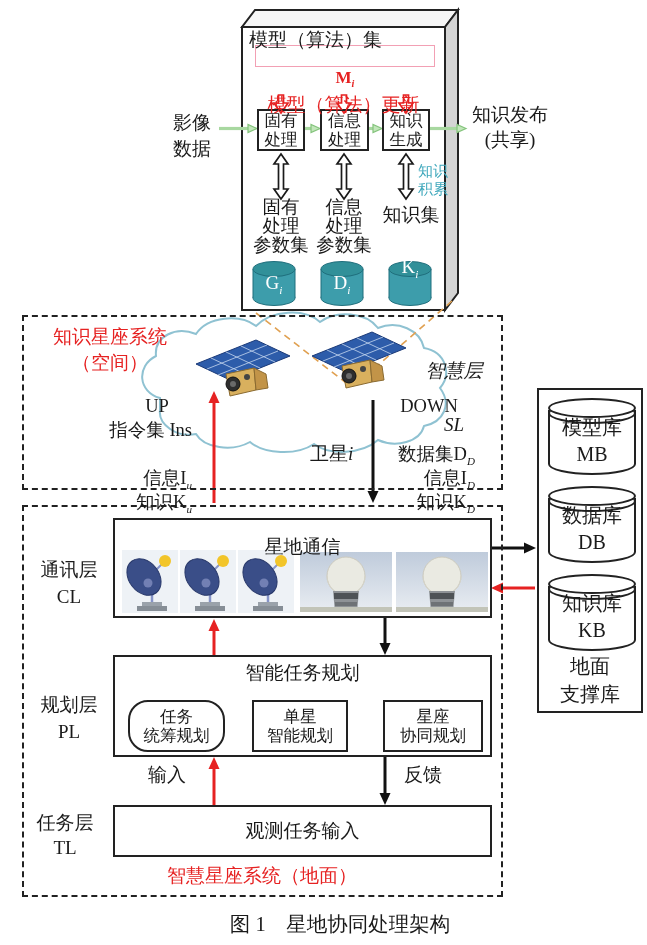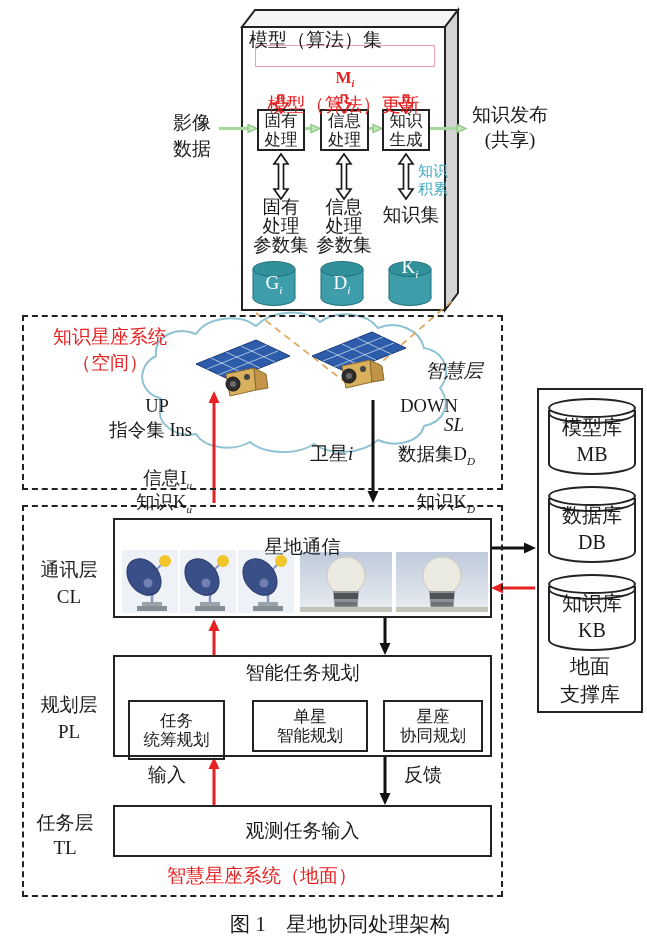--- a/index.html
+++ b/index.html
@@ -244,25 +244,25 @@
   <div class="box flexc" style="left:382px;top:109px;width:48px;height:42px;">
     <span class="f17" style="white-space:pre-line;">知识
 生成</span>
   </div>
 
   <div class="box dashed" style="left:22px;top:315px;width:481px;height:175px;"></div>
   <div class="box dashed" style="left:22px;top:505px;width:481px;height:392px;"></div>
 
   <div class="box" style="left:113px;top:518px;width:379px;height:100px;"></div>
   <div class="box" style="left:113px;top:655px;width:379px;height:102px;"></div>
-  <div class="box flexc" style="left:128px;top:700px;width:97px;height:60px;">
+  <div class="box flexc" style="left:128px;top:700px;width:97px;height:52px;border-radius:20px;">
     <span class="f17" style="white-space:pre-line;">任务
 统筹规划</span>
   </div>
-  <div class="box flexc" style="left:252px;top:700px;width:116px;height:52px;">
+  <div class="box flexc" style="left:252px;top:700px;width:96px;height:52px;">
     <span class="f17" style="white-space:pre-line;">单星
 智能规划</span>
   </div>
   <div class="box flexc" style="left:383px;top:700px;width:100px;height:52px;">
     <span class="f17" style="white-space:pre-line;">星座
 协同规划</span>
   </div>
   <div class="box flexc" style="left:113px;top:805px;width:379px;height:52px;">
     <span class="f19">观测任务输入</span>
   </div>
@@ -314,20 +314,23 @@
   <div class="t f18 right" style="left:100px;top:442px;width:92px;">
     <span>信息I</span><sub>u</sub>
   </div>
   <div class="t f18 right" style="left:100px;top:466px;width:92px;">
     <span>知识K</span><sub>u</sub>
   </div>
 
   <div class="t f18 center" style="left:383px;top:394px;width:92px;">DOWN</div>
   <div class="t f18 right" style="left:383px;top:418px;width:92px;">
     <span>数据集D</span><sub>D</sub>
+  </div>
+  <div class="t f18 right" style="left:383px;top:442px;width:92px;">
+    <span>信息I</span><sub>D</sub>
   </div>
   <div class="t f18 right" style="left:383px;top:466px;width:92px;">
     <span>知识K</span><sub>D</sub>
   </div>
 
   <div class="t f19 center" style="left:28px;top:556px;width:82px;line-height:27px;">通讯层
 CL</div>
   <div class="t f19 center" style="left:113px;top:521px;width:379px;margin-top:14px;">星地通信</div>
 
   <div class="t f19 center" style="left:28px;top:691px;width:82px;line-height:27px;">规划层

